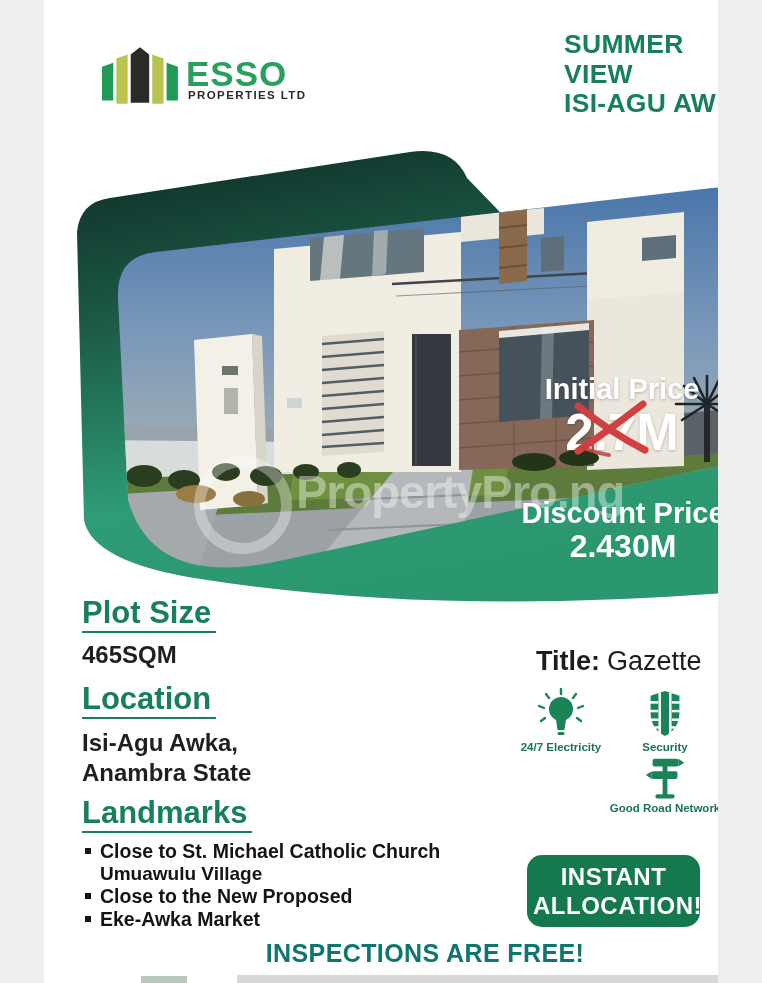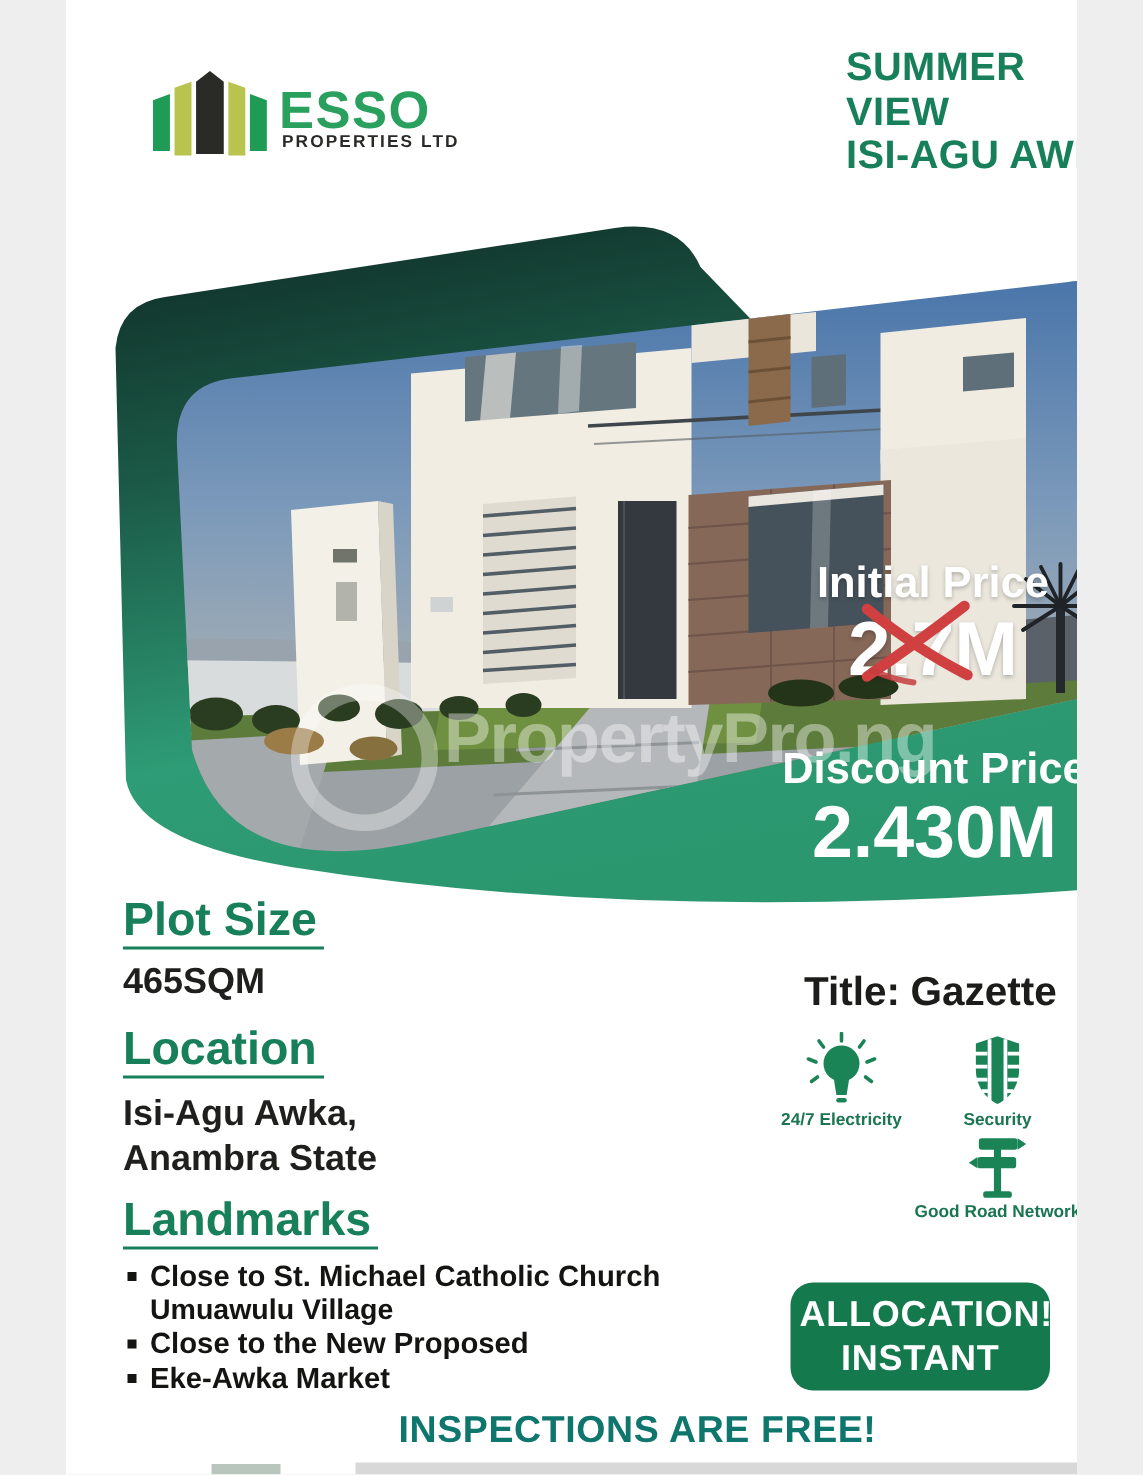--- a/index.html
+++ b/index.html
@@ -17,41 +17,41 @@
   
   #hero-svg{position:absolute;left:0;top:0;width:762px;height:983px;pointer-events:none;}
   .overlay{position:absolute;color:#fff;text-align:center;}
   #initial-price{left:470px;top:373px;width:216px;}
   #initial-price .lbl{font-size:29px;font-weight:600;text-shadow:0 1px 3px rgba(0,0,0,.25);}
   #initial-price .val{font-size:51px;font-weight:800;line-height:1.0;margin-top:1px;
                       text-shadow:0 1px 3px rgba(0,0,0,.25);}
   #strike-x{position:absolute;left:527px;top:397px;width:80px;height:62px;}
   #discount-price{left:466px;top:497px;width:226px;}
   #discount-price .lbl{font-size:29px;font-weight:700;}
-  #discount-price .val{font-size:49px;font-weight:800;line-height:1.05;}
+  #discount-price .val{font-size:32px;font-weight:800;line-height:1.05;}
   #watermark{position:absolute;left:140px;top:448px;width:560px;height:120px;color:rgba(255,255,255,.40);}
   #watermark .ring{position:absolute;left:10px;top:8px;width:76px;height:76px;border-radius:50%;
                    border:11px solid rgba(255,255,255,.34);}
   #watermark .wm-text{position:absolute;left:112px;top:16px;font-size:47px;font-weight:700;
                       letter-spacing:-1px;white-space:nowrap;}
   
   #details{position:absolute;left:38px;top:597px;width:410px;color:#1f1f1d;}
   .sec-head{display:inline-block;font-size:31px;font-weight:800;color:#17805a;
             line-height:1.0;border-bottom:2.5px solid #17805a;padding:0 5px 3px 0;}
   .big-val{font-size:24px;font-weight:700;margin-top:7px;line-height:30px;}
   .mt{margin-top:13px;}
   #landmark-list{margin-top:7px;}
   .lm-row{display:flex;align-items:flex-start;font-size:19.5px;font-weight:600;
           line-height:22.5px;color:#141412;}
   .bullet{flex:0 0 auto;width:6px;height:6px;background:#141412;margin:8px 9px 0 3px;}
   .lm-wrap{padding-left:18px;font-size:19px;font-weight:600;line-height:22.5px;color:#141412;}
   
   #title-info{position:absolute;left:492px;top:646px;font-size:27px;color:#1c1c1a;}
   #title-info .t-lbl{font-weight:800;}
-  #title-info .t-val{font-weight:700;margin-left:7px;}
+  #title-info .t-val{font-weight:400;margin-left:7px;}
   .feature{position:absolute;width:122px;text-align:center;}
   .feature .f-icon{display:block;height:50px;}
   .feature .f-label{display:block;margin-top:3px;font-size:11.5px;font-weight:700;
                     color:#1a7550;white-space:nowrap;}
   #feat-1{left:456px;top:688px;}
   #feat-2{left:560px;top:688px;}
   #feat-3{left:456px;top:755px;}
   #feat-4{left:560px;top:755px;}
   #feat-3 .f-icon,#feat-4 .f-icon{height:44px;}
   
@@ -303,21 +303,21 @@
         <polygon points="39,4 45,8 39,12" fill="#1b8457"></polygon>
         <rect x="11" y="17" width="27" height="8" rx="2" fill="#1b8457"></rect>
         <polygon points="11,17 5,21 11,25" fill="#1b8457"></polygon>
         <rect x="15" y="41" width="20" height="4.5" rx="2" fill="#1b8457"></rect>
       </svg>
     </span>
     <span class="f-label">Good Road Network</span>
   </div>
 
   <button id="cta-button">
+    <div>INSTANT</div>
     <div>ALLOCATION!</div>
-    <div>INSTANT</div>
   </button>
 
   <div id="footer-note">INSPECTIONS ARE FREE!</div>
 
   <div class="strip-gray"></div>
   <div class="strip-green"></div>
 </div>
 
 </body></html>

